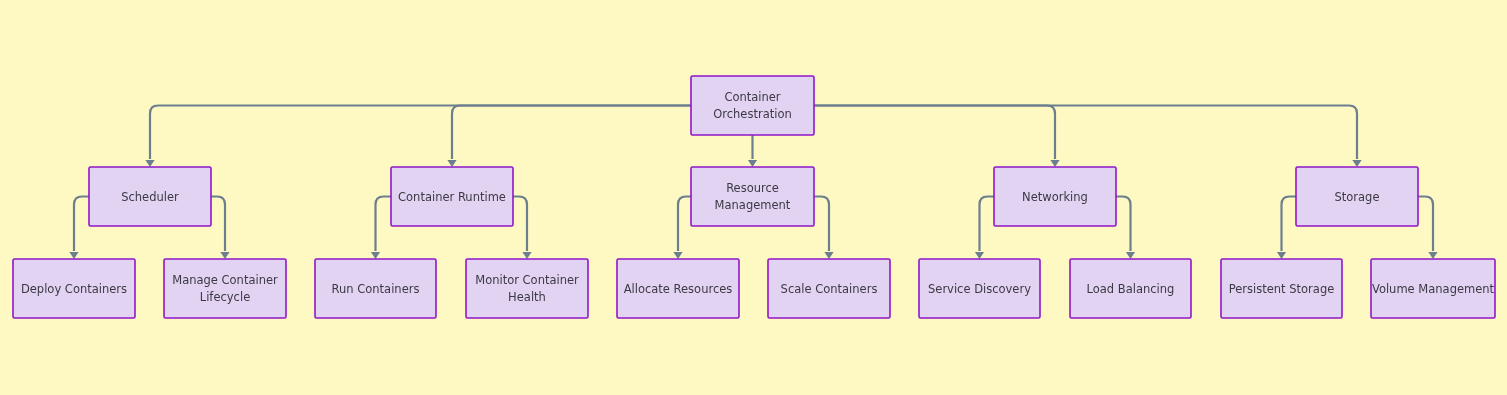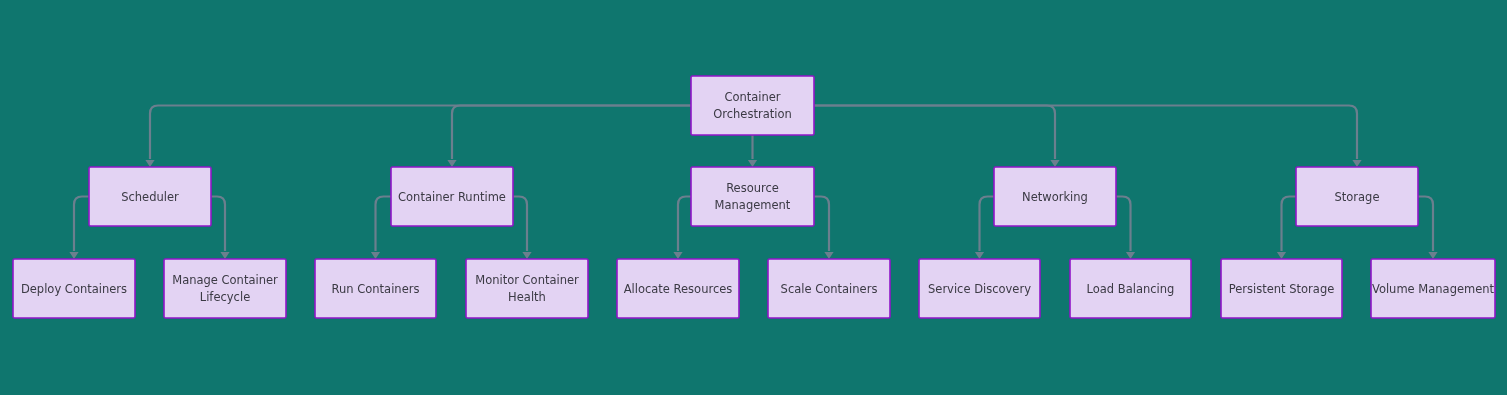--- a/index.html
+++ b/index.html
@@ -10,21 +10,21 @@
   body {
     width: 1507px;
     height: 395px;
     overflow: hidden;
     font-family: "DejaVu Sans", sans-serif;
   }
   #diagram-root {
     position: relative;
     width: 1507px;
     height: 395px;
-    background: #0f766e;
+    background: #fef9c3;
   }
   svg#flowchart {
     display: block;
     width: 1507px;
     height: 395px;
   }
   .edge-path {
     fill: none;
     stroke: #6b7f8e;
     stroke-width: 2.2;

